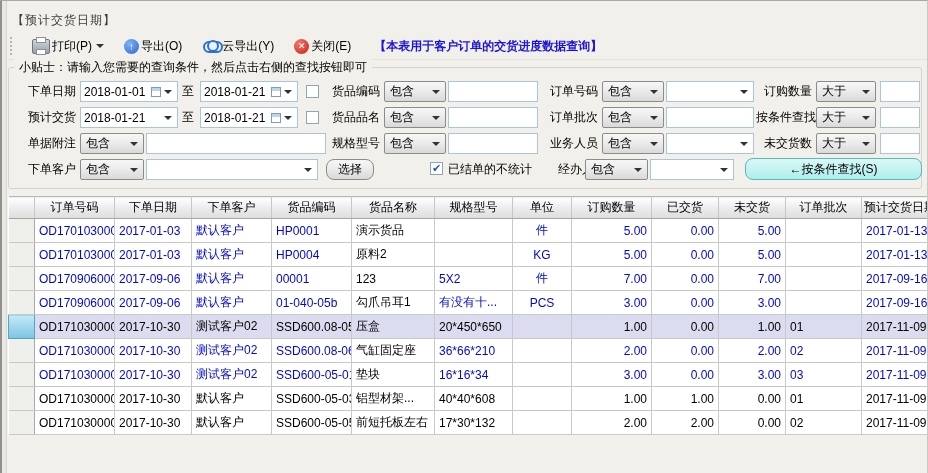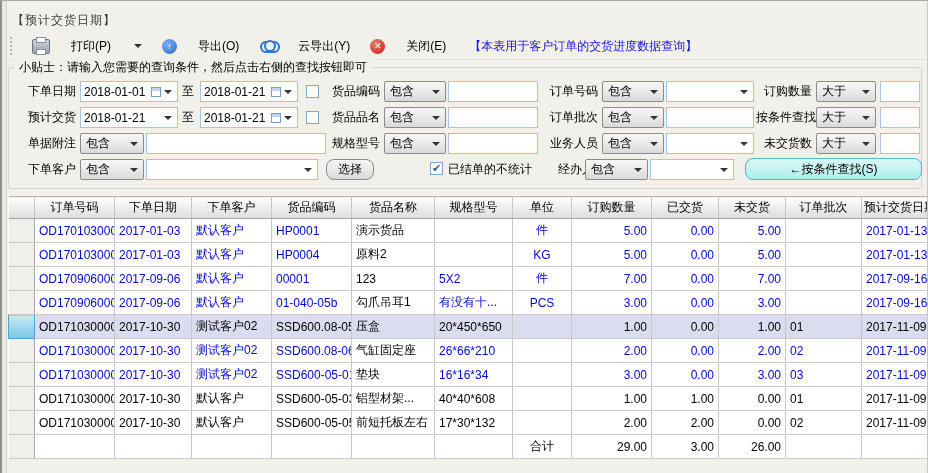--- a/index.html
+++ b/index.html
@@ -11,22 +11,22 @@
     border-top:1px solid #a8a8a4;border-right:1px solid #c9c8c2;box-sizing:border-box;
   }
   
   .frame-left{position:absolute;left:0;top:0;width:7px;height:473px;
     background:linear-gradient(90deg,#8f8f8b 0 2px,#e9e8e2 2px 6px,#d7d6cf 6px)}
   .titlebar{position:absolute;left:12px;top:11px;color:#3c3c3c;letter-spacing:1px}
   
   .toolbar{position:absolute;left:8px;top:32px;right:0;height:26px;display:flex;align-items:center;gap:14px;
     border-bottom:1px solid #e3e1d8}
   .gripper{width:3px;height:18px;border-left:2px dotted #b5b3aa;margin-left:2px}
-  .tbtn{display:flex;align-items:center;gap:21px;padding:1px 3px;cursor:default;white-space:nowrap}
-  .tb-caption{color:#1c12dd;font-weight:normal;margin-left:6px;white-space:nowrap}
+  .tbtn{display:flex;align-items:center;gap:2px;padding:1px 3px;cursor:default;white-space:nowrap}
+  .tb-caption{color:#1c12dd;font-weight:bold;margin-left:6px;white-space:nowrap}
   .icon-print{width:16px;height:13px;position:relative;background:linear-gradient(#cfd4da,#9aa2ac);border:1px solid #6d7680;border-radius:2px}
   .icon-print:before{content:"";position:absolute;left:3px;top:-3px;width:8px;height:4px;background:#fff;border:1px solid #8a919a}
   .icon-print:after{content:"";position:absolute;left:3px;bottom:-2px;width:8px;height:4px;background:#fff;border:1px solid #8a919a}
   .mini-arrow{border:4px solid transparent;border-top-color:#333;border-bottom:none;margin-left:2px}
   .icon-export{width:15px;height:15px;border-radius:50%;background:radial-gradient(circle at 35% 30%,#7fb2f2,#2a66cc);
     color:#fff;font-size:10px;font-weight:bold;display:flex;align-items:center;justify-content:center}
   .icon-cloud{width:18px;height:13px;position:relative}
   .icon-cloud:before{content:"";position:absolute;left:1px;bottom:0;width:16px;height:8px;border:2px solid #2f6fd0;border-radius:6px;background:#eaf3fd}
   .icon-cloud:after{content:"";position:absolute;left:5px;top:0;width:8px;height:8px;border:2px solid #2f6fd0;border-radius:50%;background:#eaf3fd}
   .icon-close{width:15px;height:15px;border-radius:50%;background:radial-gradient(circle at 35% 30%,#f07a6e,#c81e14);
@@ -320,21 +320,21 @@
         <td class="c10 a-left">01</td>
         <td class="c11 a-right">2017-11-09</td>
       </tr>
       <tr class="row-blue">
         <td class="selcell"></td>
         <td class="c0 a-left">OD1710300002</td>
         <td class="c1 a-left">2017-10-30</td>
         <td class="c2 a-left">测试客户02</td>
         <td class="c3 a-left">SSD600.08-06</td>
         <td class="c4 a-left">气缸固定座</td>
-        <td class="c5 a-left">26*66*210</td>
+        <td class="c5 a-left">36*66*210</td>
         <td class="c6 a-center"></td>
         <td class="c7 a-right">2.00</td>
         <td class="c8 a-right">0.00</td>
         <td class="c9 a-right">2.00</td>
         <td class="c10 a-left">02</td>
         <td class="c11 a-right">2017-11-09</td>
       </tr>
       <tr class="row-blue">
         <td class="selcell"></td>
         <td class="c0 a-left">OD1710300003</td>
@@ -373,29 +373,14 @@
         <td class="c3 a-left">SSD600-05-05</td>
         <td class="c4 a-left">前短托板左右</td>
         <td class="c5 a-left">17*30*132</td>
         <td class="c6 a-center"></td>
         <td class="c7 a-right">2.00</td>
         <td class="c8 a-right">2.00</td>
         <td class="c9 a-right">0.00</td>
         <td class="c10 a-left">02</td>
         <td class="c11 a-right">2017-11-09</td>
       </tr>
-      <tr class="row-total">
-        <td class="selcell"></td>
-        <td class="c0 a-left"></td>
-        <td class="c1 a-left"></td>
-        <td class="c2 a-left"></td>
-        <td class="c3 a-left"></td>
-        <td class="c4 a-left"></td>
-        <td class="c5 a-left"></td>
-        <td class="c6 a-center">合计</td>
-        <td class="c7 a-right">29.00</td>
-        <td class="c8 a-right">3.00</td>
-        <td class="c9 a-right">26.00</td>
-        <td class="c10 a-left"></td>
-        <td class="c11 a-right"></td>
-      </tr>
     </tbody>
 </table>
 
 </body></html>

